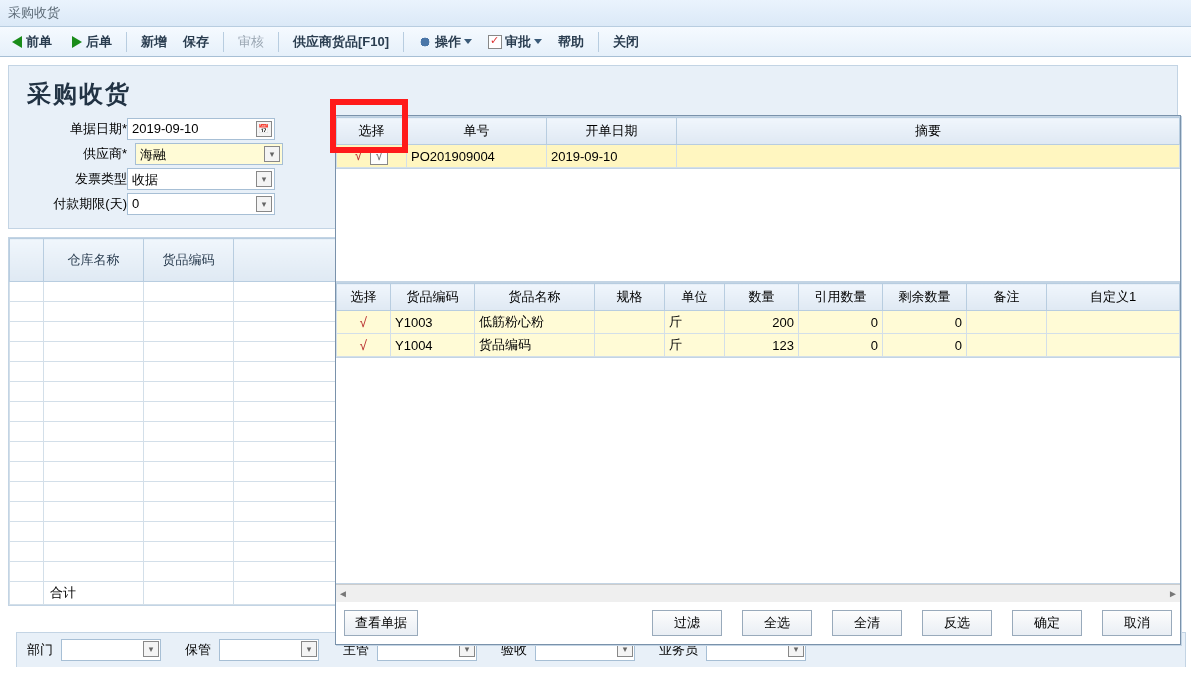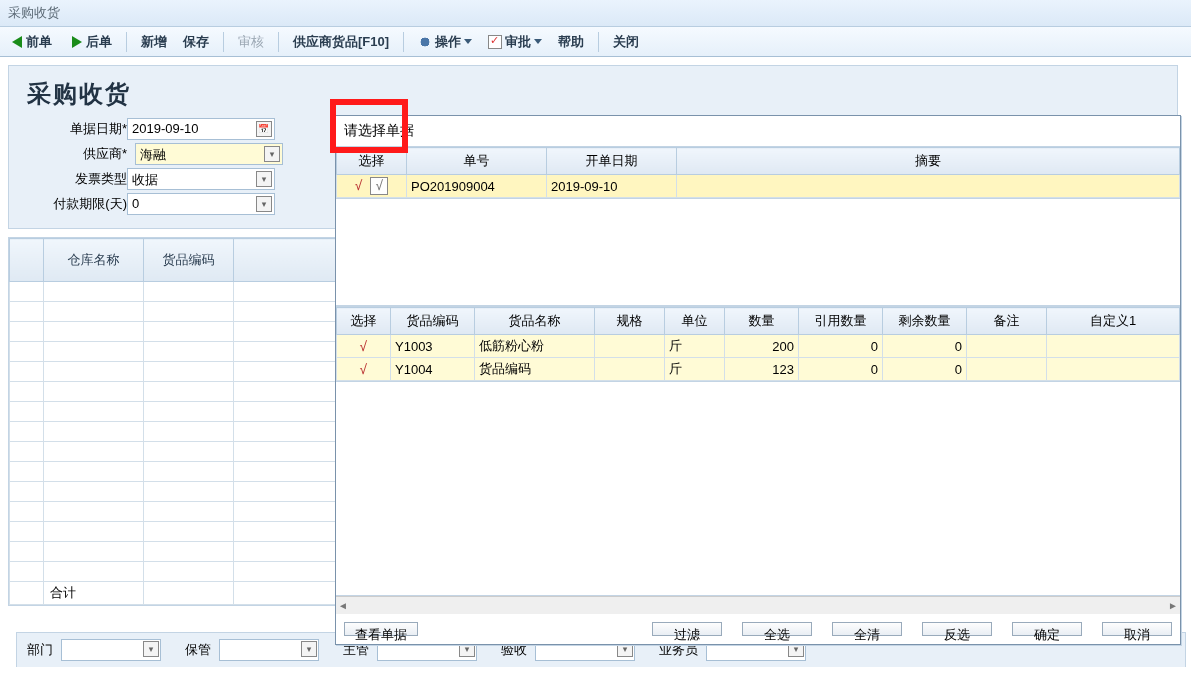--- a/index.html
+++ b/index.html
@@ -194,21 +194,21 @@
     display:flex;justify-content:space-between;align-items:center;padding:0 2px;font-size:10px;color:#777;
   }
   .modal-btns {
     padding:8px;
     display:flex;
     gap:20px;
     align-items:center;
   }
   .modal-btns .spacer{flex:1;}
   .mbtn {
-    min-width:70px;height:14px;
+    min-width:70px;height:26px;
     border:1px solid #9ab;
     background:linear-gradient(#fdfdfd,#e9eef4);
     padding:3px 10px;
     cursor:pointer;
     text-align:center;
   }
   .num { text-align:right; }
 
 </style>
 </head>
@@ -441,21 +441,20 @@
     </div>
     <div class="bf-item">
       <span class="bf-label">业务员</span>
       <div class="bf-input">
           <span class="inp-ico">▾</span>
         </div>
     </div>
   </div>
 
   <div class="modal">
-    <div class="modal-title">请选择单据</div>
 
     <div class="m-grid-wrap">
       <table class="mgrid">
         <colgroup>
           <col style="width:70px">
             <col style="width:140px">
             <col style="width:130px">
             <col>
         </colgroup>
         <thead>

